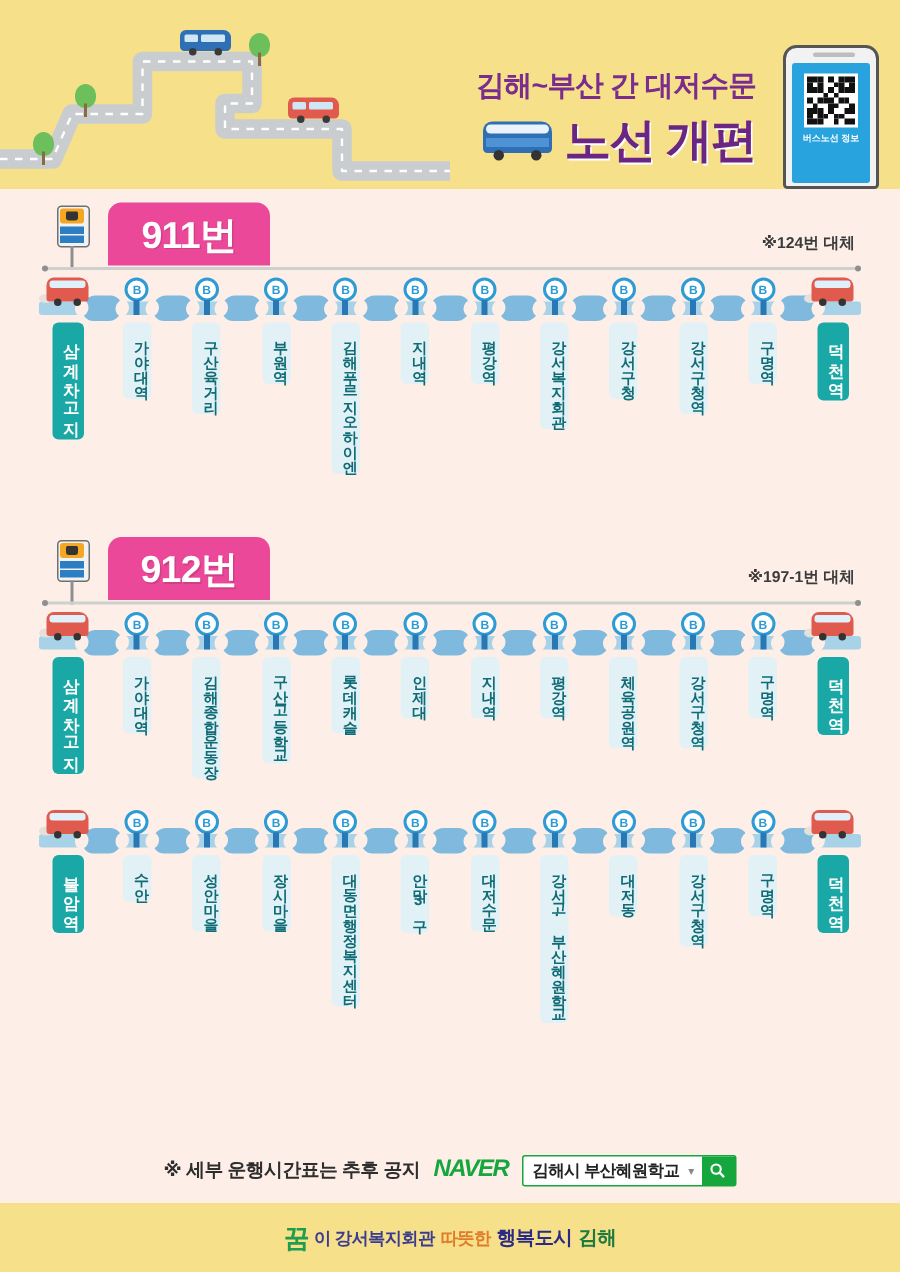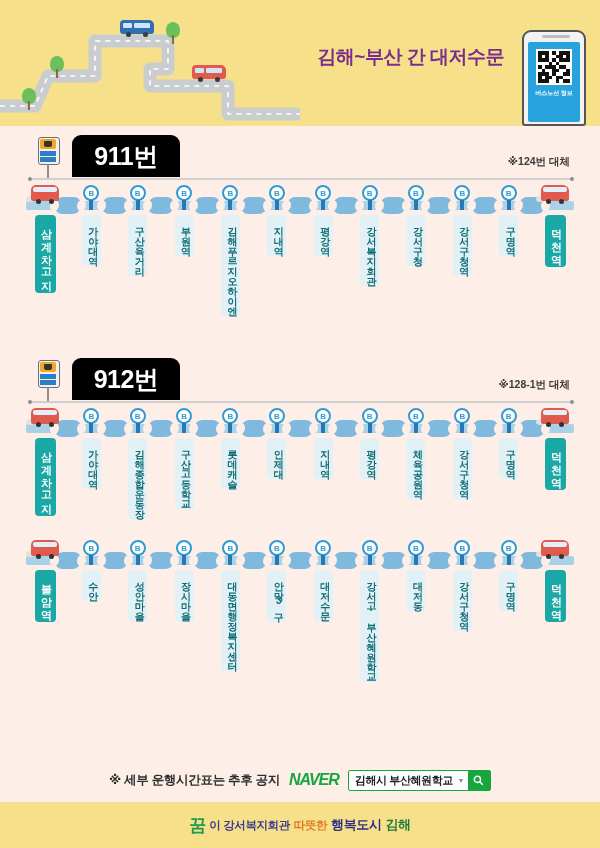--- a/index.html
+++ b/index.html
@@ -67,21 +67,21 @@
   .stop-sign { position: absolute; left: 38px; top: 4px; width: 22px; height: 42px; }
   .stop-sign .sgn { position:absolute; left:0; top:0; width:22px; height:28px; background:#f2f2f2; border:1.5px solid #6f6f6f; border-radius:3px; }
   .stop-sign .sgn-top { position:absolute; left:2px; top:2px; width:16px; height:10px; background:#f5a623; border-radius:2px; }
   .stop-sign .sgn-bus { position:absolute; left:6px; top:4px; width:8px; height:6px; background:#333; border-radius:1px 1px 2px 2px; }
   .stop-sign .sgn-bar { position:absolute; left:2px; top:14px; width:16px; height:5px; background:#2b7dc4; }
   .stop-sign .sgn-bar2 { position:absolute; left:2px; top:20px; width:16px; height:5px; background:#2b7dc4; }
   .stop-sign .pole { position:absolute; left:9px; top:27px; width:2px; height:16px; background:#8f8f8f; }
 
   .route-badge {
     position: absolute; left: 72px; top: 2px; height: 42px; min-width: 108px;
-    background: #000000; border-radius: 9px 9px 0 0;
+    background: #ec4899; border-radius: 9px 9px 0 0;
     display: flex; align-items: center; justify-content: center;
     padding: 0 18px;
   }
   .route-badge span {
     color: #fff; font-size: 25px; font-weight: bold; letter-spacing: -0.5px;
     text-shadow: 1px 1px 0 rgba(0,0,0,.12);
   }
   .route-note {
     position: absolute; right: 30px; top: 22px;
     font-size: 10.5px; font-weight: bold; color: #3b3b3b; white-space: nowrap;
@@ -203,20 +203,30 @@
       <div class="body" style="background:#e05a4e;"></div>
       <div class="win" style="left:3px; width:9px;"></div>
       <div class="win" style="left:14px; width:16px;"></div>
       <div class="wheel" style="left:6px;"></div>
         <div class="wheel" style="right:6px;"></div>
     </div>
   </div>
 
   <div class="title-block">
     <div class="title-sub">김해~부산 간 대저수문</div>
+    <div class="title-main-row">
+      <div class="big-bus">
+        <div class="bb-body"></div>
+          <div class="bb-top"></div>
+          <div class="bb-stripe"></div>
+        <div class="bb-w" style="left:7px;"></div>
+          <div class="bb-w" style="right:7px;"></div>
+      </div>
+      <div class="title-main">노선 개편</div>
+    </div>
   </div>
 
   <div class="phone">
     <div class="notch"></div>
     <div class="screen">
       <div class="qr">
         <div class="qr-grid" id="qrgrid">
             <i class="on"></i>
             <i class="on"></i>
             <i class="on"></i>
@@ -412,21 +422,21 @@
           <div class="sgn"></div>
           <div class="sgn-top"></div>
           <div class="sgn-bus"></div>
           <div class="sgn-bar"></div>
           <div class="sgn-bar2"></div>
           <div class="pole"></div>
         </div>
         <div class="route-badge">
           <span>912번</span>
         </div>
-        <div class="route-note">※128-1번 대체</div>
+        <div class="route-note">※197-1번 대체</div>
         <div class="head-rule"></div>
       </div>
       <div class="line-area">
         <div class="track"></div>
         <div class="ribbon" style="left: 55.1818px;"></div>
         <div class="ribbon" style="left: 101.545px;"></div>
         <div class="ribbon" style="left: 147.909px;"></div>
         <div class="ribbon" style="left: 194.273px;"></div>
         <div class="ribbon" style="left: 240.636px;"></div>
         <div class="ribbon" style="left: 287px;"></div>

